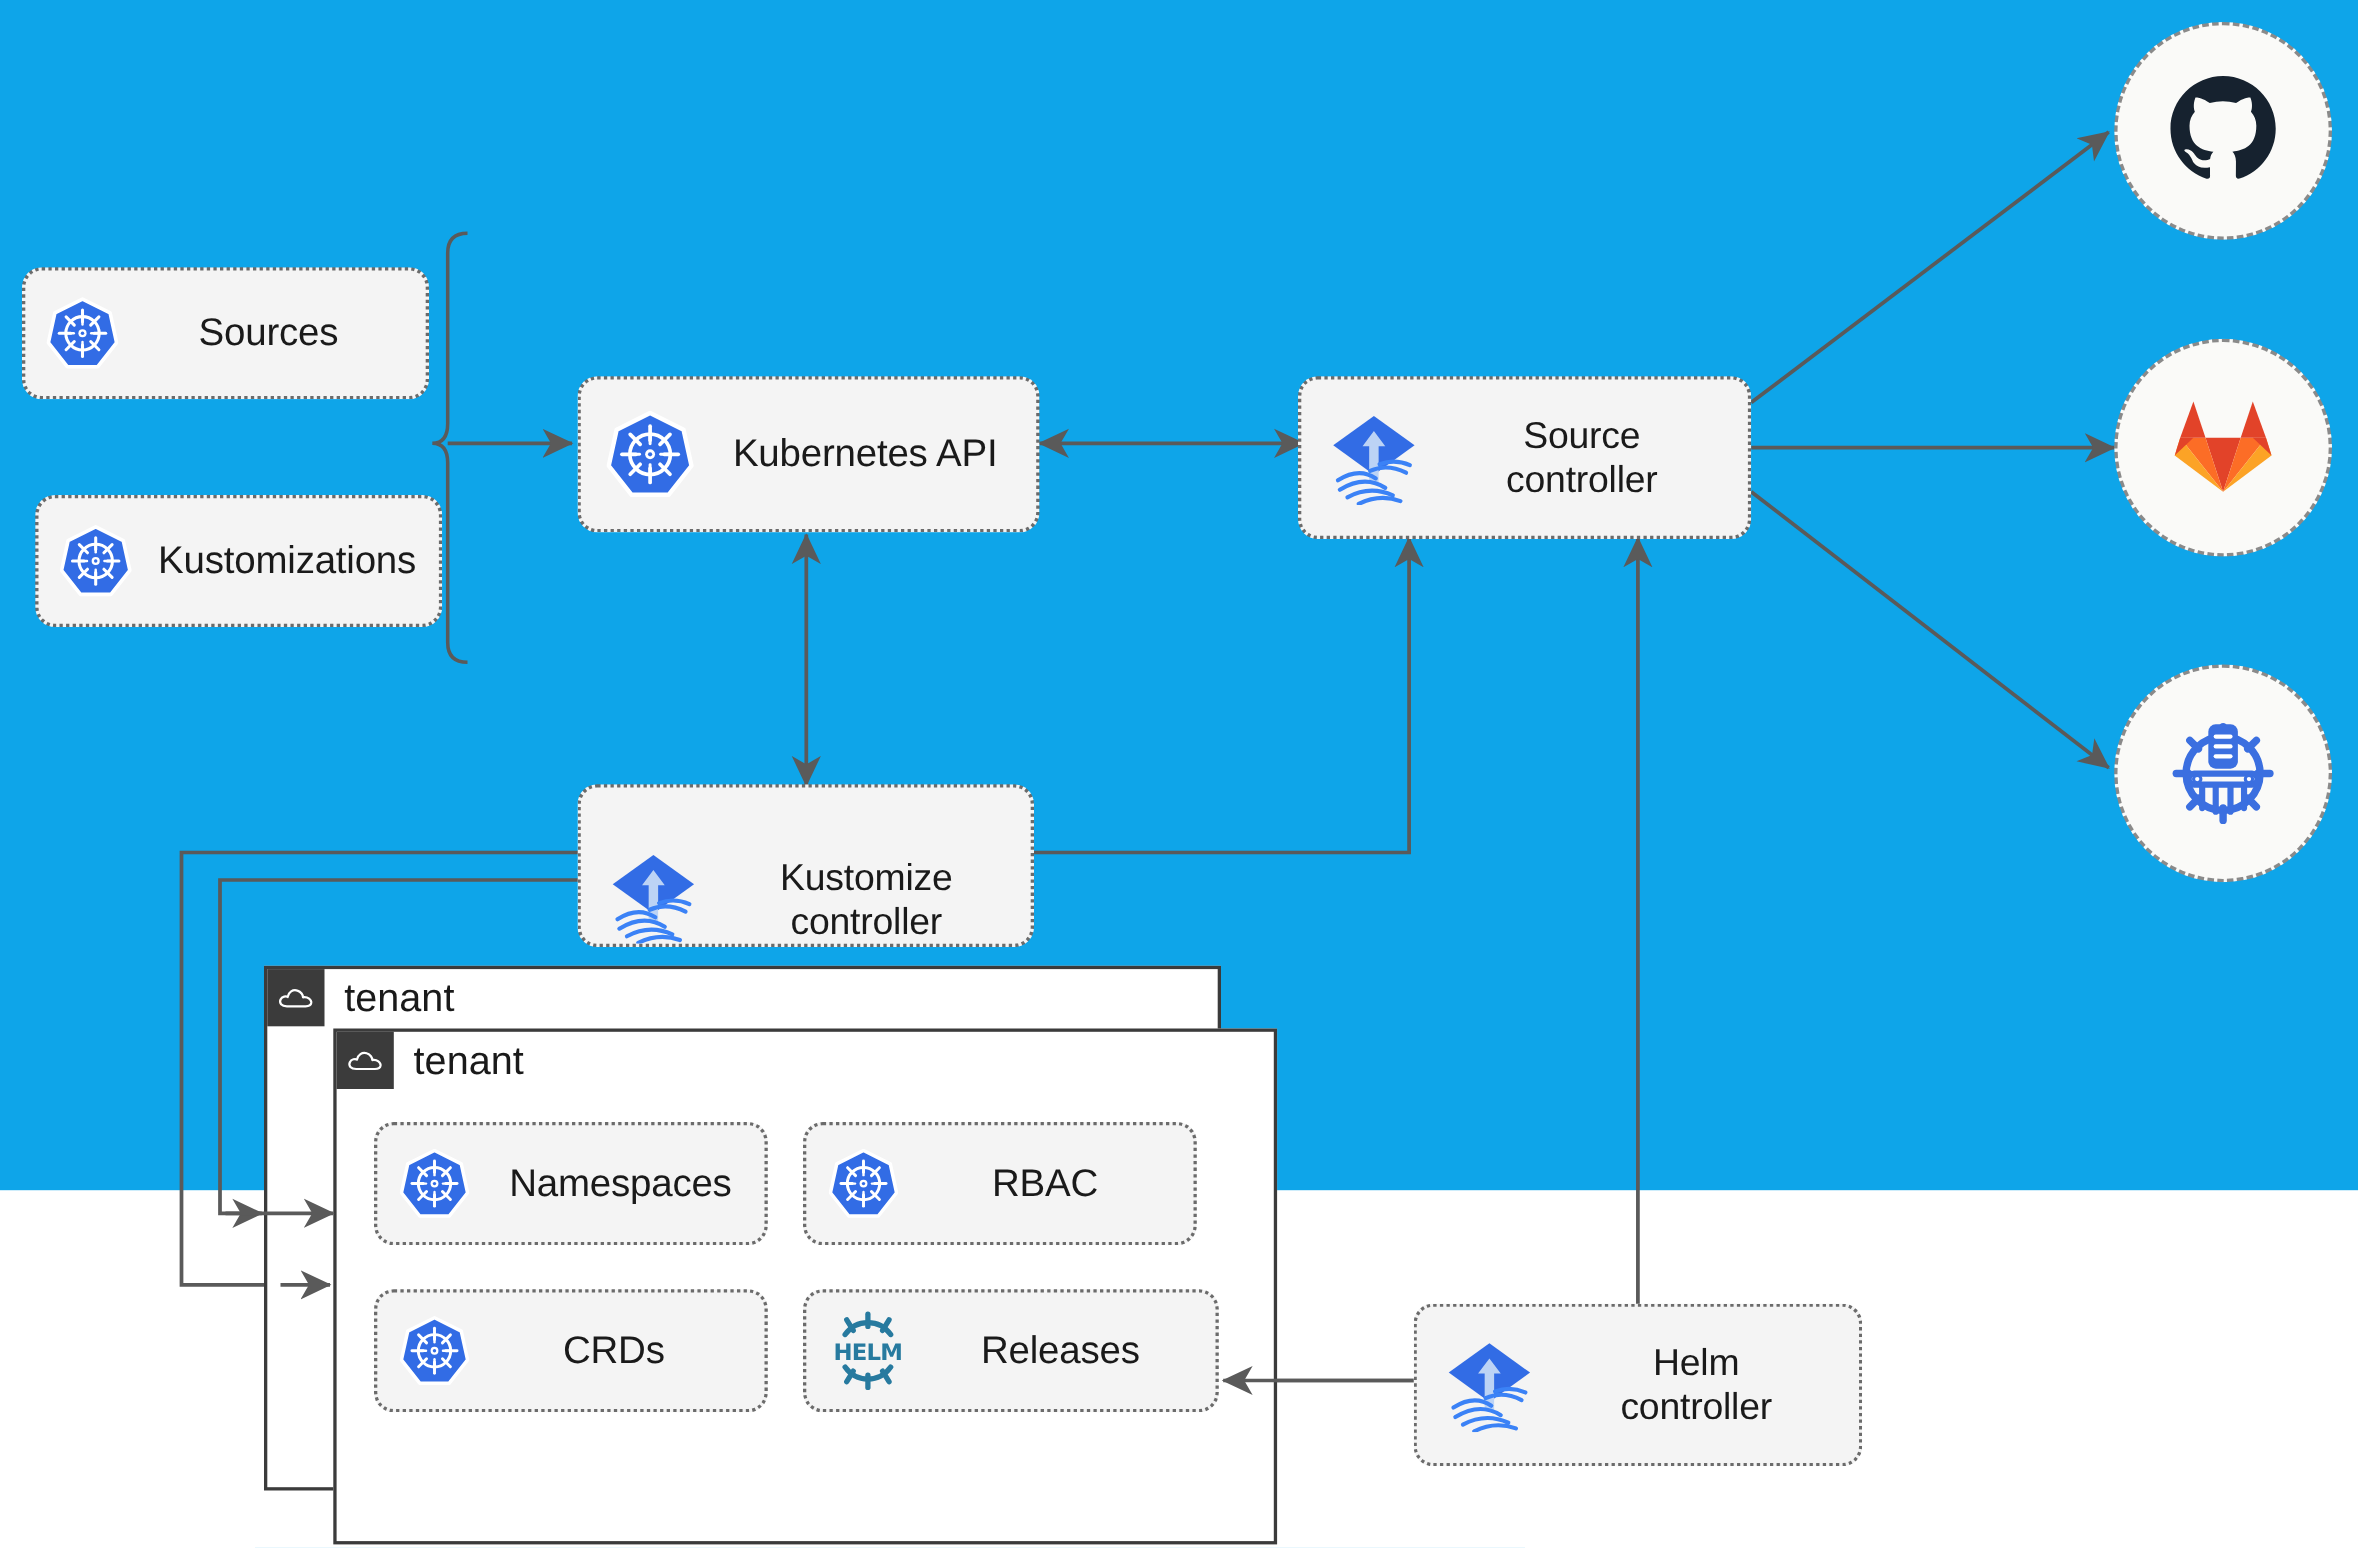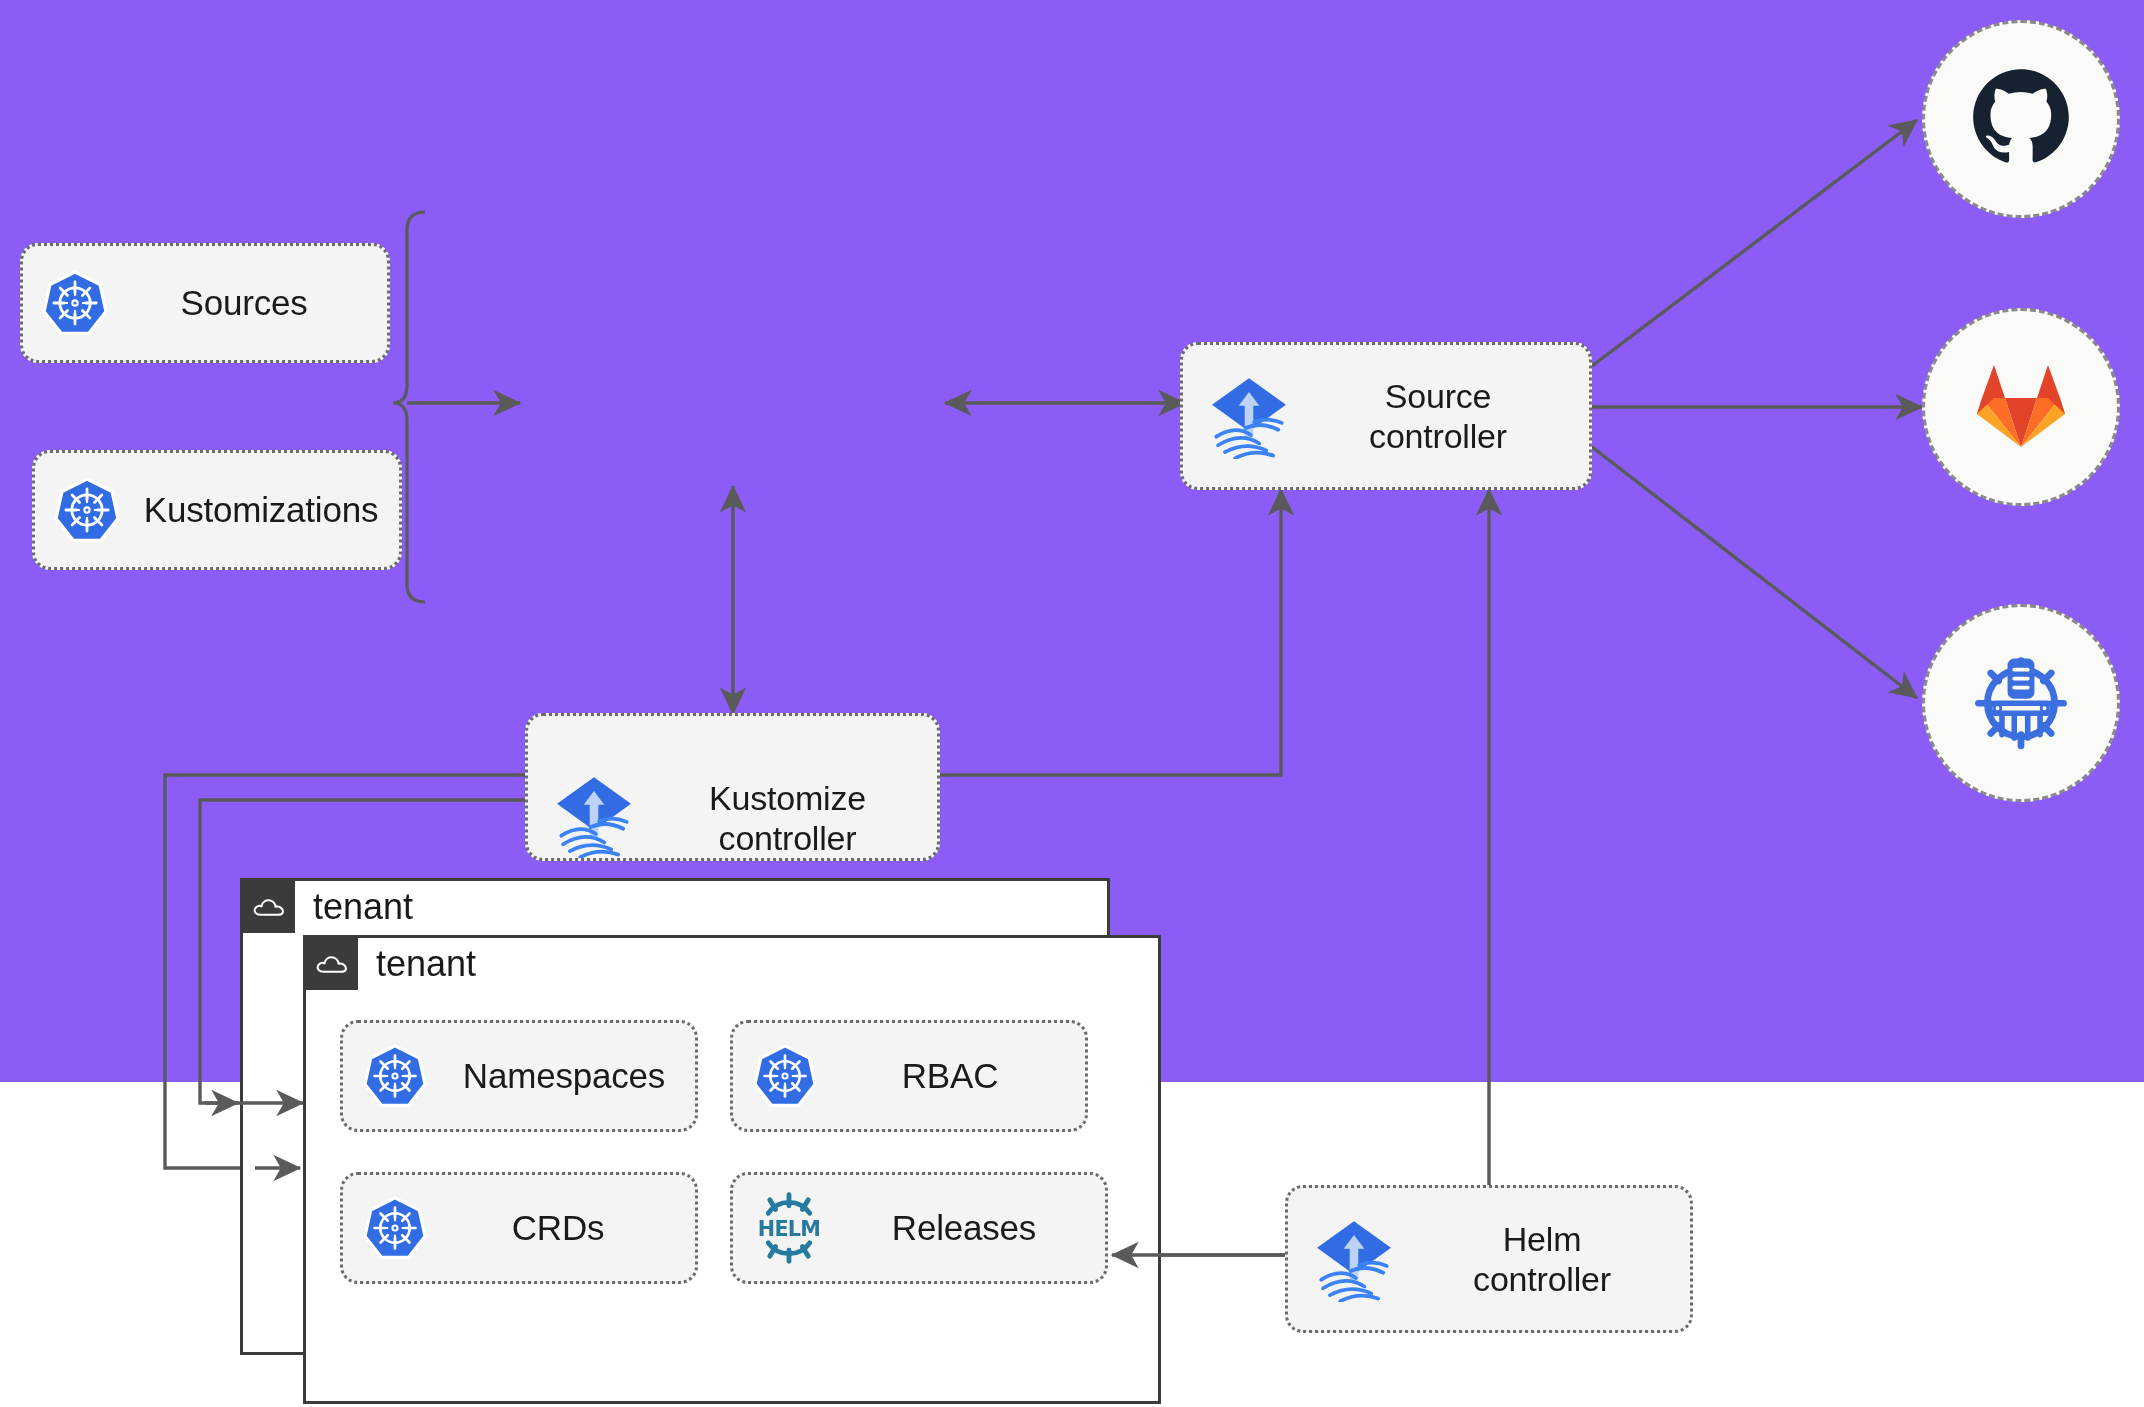--- a/index.html
+++ b/index.html
@@ -2,21 +2,21 @@
 <html><head>
 <meta charset="utf-8">
 <style>
   * { box-sizing: border-box; margin: 0; padding: 0; }
   html, body {
     width: 2144px; height: 1407px;
     background: #ffffff;
     font-family: "Liberation Sans", sans-serif;
     overflow: hidden;
   }
-  #stage { position: relative; width: 2144px; height: 1082px; background:#8b5cf6; }
+  #stage { position: relative; width: 2144px; height: 1082px; background:#0ea5e9; }
 
   
   .node {
     position: absolute;
     background: #f4f4f4;
     border: 3px dotted #6b6b6b;
     border-radius: 18px;
     display: flex;
     align-items: center;
     gap: 0;
@@ -235,20 +235,28 @@
 
   <div class="node" style="left:32px; top:450px; width:370px; height:120px;">
     <span class="ico" style="width:104px;">
       <svg width="66" height="66">
           <use href="#sym-k8s"></use>
         </svg>
     </span>
     <span class="lbl" style="padding-right:16px;">Kustomizations</span>
   </div>
 
+  <div class="node" style="left:525px; top:342px; width:420px; height:142px;">
+    <span class="ico" style="width:125px;">
+      <svg width="80" height="80">
+          <use href="#sym-k8s"></use>
+        </svg>
+    </span>
+    <span class="lbl" style="padding-right:22px;">Kubernetes API</span>
+  </div>
 
   <div class="node two-line" style="left:1180px; top:342px; width:412px; height:148px;">
     <span class="ico" style="width:132px;">
       <svg width="86" height="86">
           <use href="#sym-flux"></use>
         </svg>
     </span>
     <span class="lbl" style="padding-right:28px;">Source
 controller</span>
   </div>

